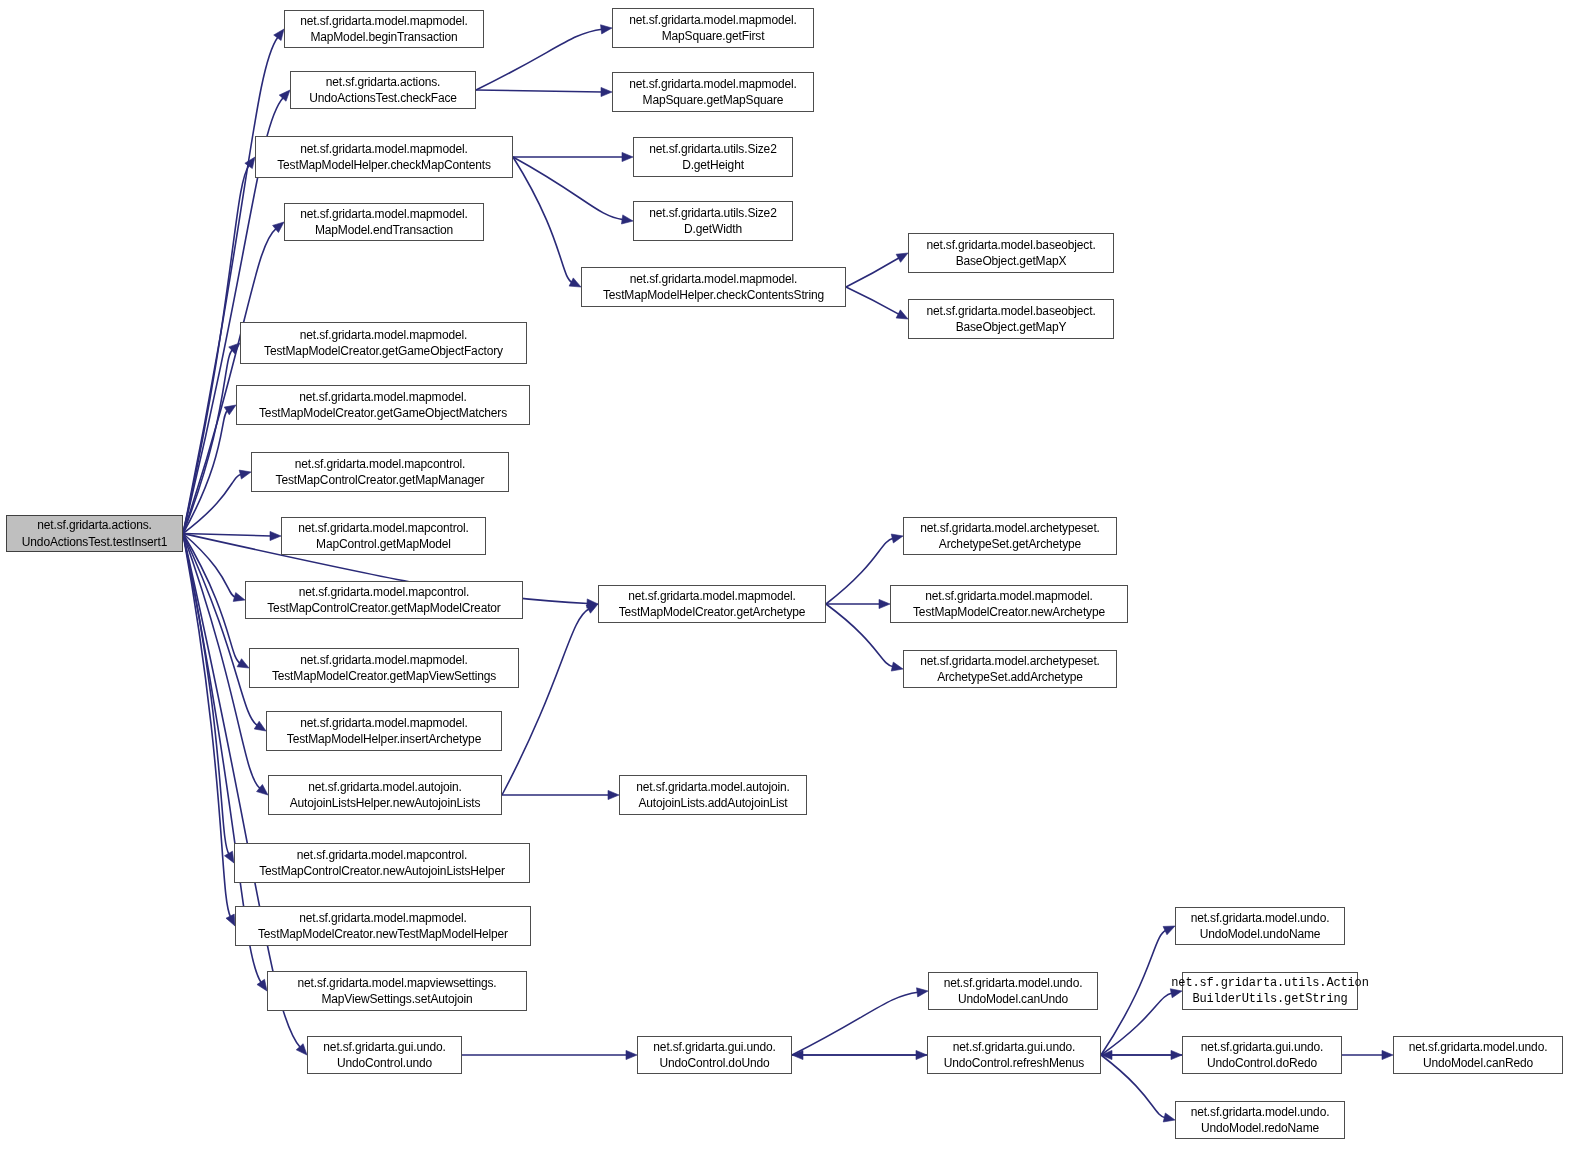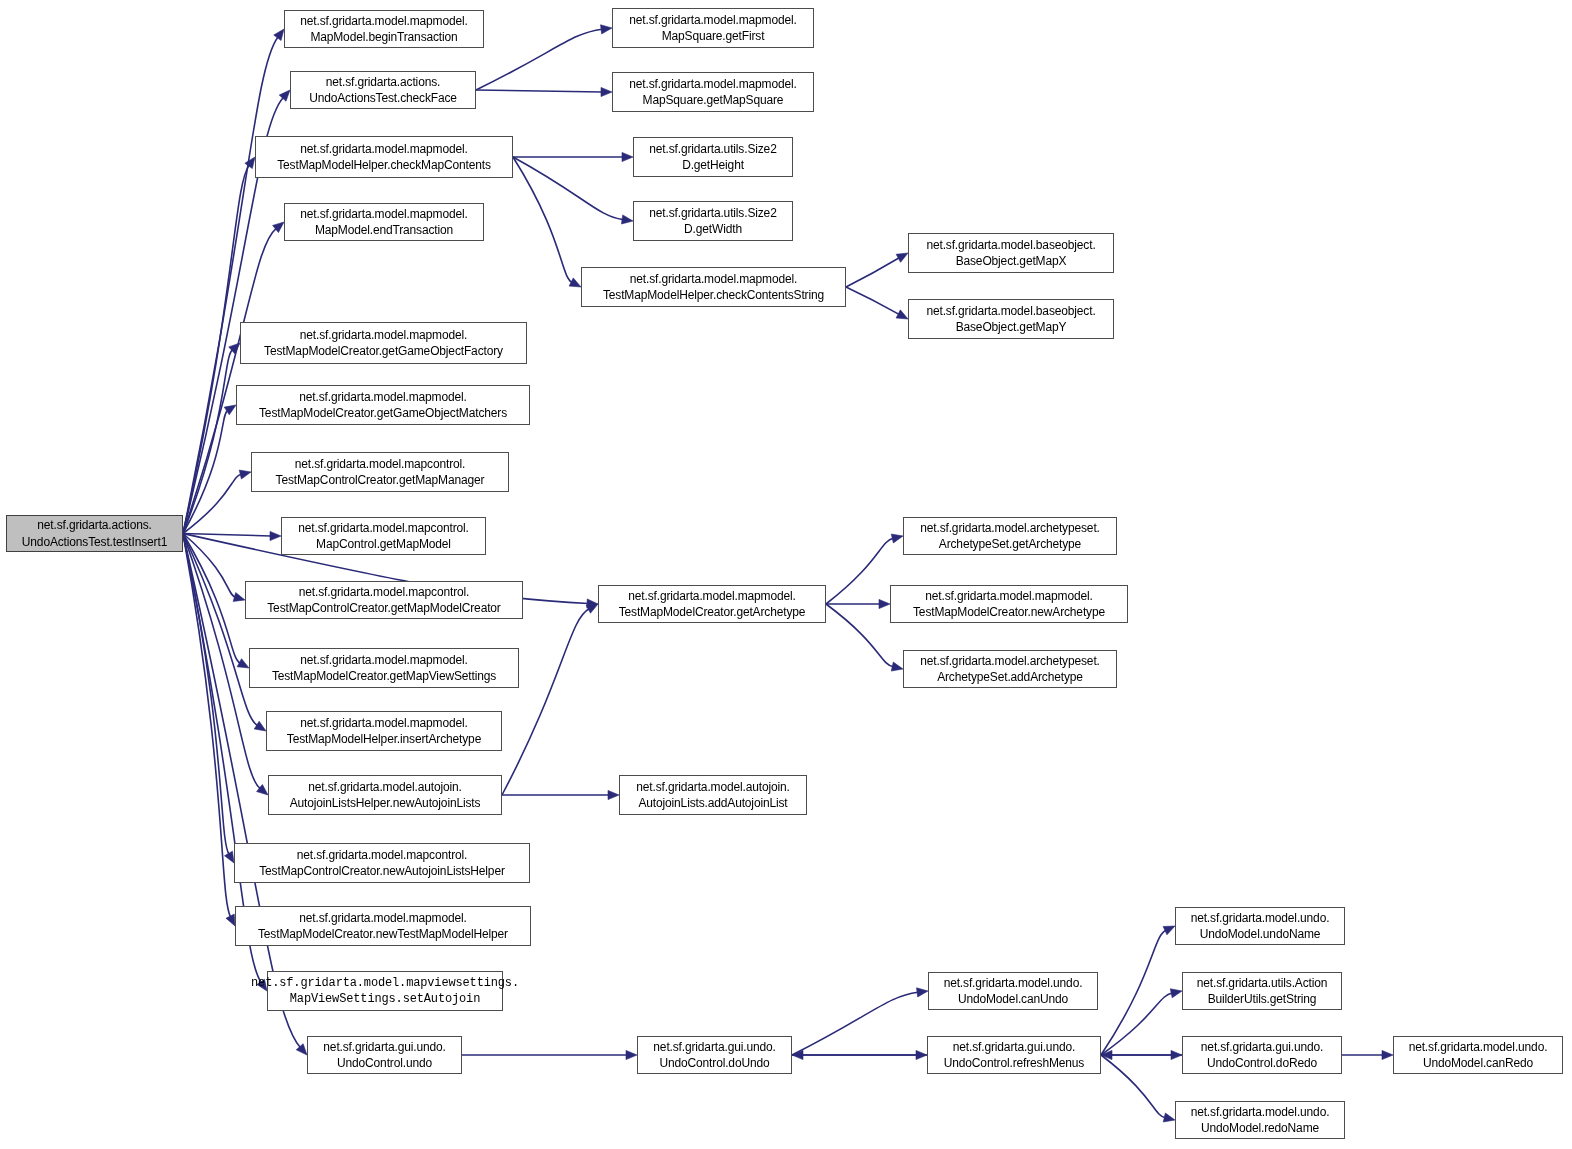--- a/index.html
+++ b/index.html
@@ -210,21 +210,21 @@
       <div class="node" style="left: 249px; top: 648px; width: 270px; height: 40px;">net.sf.gridarta.model.mapmodel.
 TestMapModelCreator.getMapViewSettings</div>
       <div class="node" style="left: 266px; top: 711px; width: 236px; height: 40px;">net.sf.gridarta.model.mapmodel.
 TestMapModelHelper.insertArchetype</div>
       <div class="node" style="left: 268px; top: 775px; width: 234px; height: 40px;">net.sf.gridarta.model.autojoin.
 AutojoinListsHelper.newAutojoinLists</div>
       <div class="node" style="left: 234px; top: 843px; width: 296px; height: 40px;">net.sf.gridarta.model.mapcontrol.
 TestMapControlCreator.newAutojoinListsHelper</div>
       <div class="node" style="left: 235px; top: 906px; width: 296px; height: 40px;">net.sf.gridarta.model.mapmodel.
 TestMapModelCreator.newTestMapModelHelper</div>
-      <div class="node" style="left: 267px; top: 971px; width: 236px; height: 40px; font-family: Liberation Mono, monospace;">net.sf.gridarta.model.mapviewsettings.
+      <div class="node" style="left: 267px; top: 971px; width: 260px; height: 40px;">net.sf.gridarta.model.mapviewsettings.
 MapViewSettings.setAutojoin</div>
       <div class="node" style="left: 307px; top: 1036px; width: 155px; height: 38px;">net.sf.gridarta.gui.undo.
 UndoControl.undo</div>
       <div class="node" style="left: 612px; top: 8px; width: 202px; height: 40px;">net.sf.gridarta.model.mapmodel.
 MapSquare.getFirst</div>
       <div class="node" style="left: 612px; top: 72px; width: 202px; height: 40px;">net.sf.gridarta.model.mapmodel.
 MapSquare.getMapSquare</div>
       <div class="node" style="left: 633px; top: 137px; width: 160px; height: 40px;">net.sf.gridarta.utils.Size2
 D.getHeight</div>
       <div class="node" style="left: 633px; top: 201px; width: 160px; height: 40px;">net.sf.gridarta.utils.Size2
@@ -246,21 +246,21 @@
       <div class="node" style="left: 619px; top: 775px; width: 188px; height: 40px;">net.sf.gridarta.model.autojoin.
 AutojoinLists.addAutojoinList</div>
       <div class="node" style="left: 637px; top: 1036px; width: 155px; height: 38px;">net.sf.gridarta.gui.undo.
 UndoControl.doUndo</div>
       <div class="node" style="left: 928px; top: 972px; width: 170px; height: 38px;">net.sf.gridarta.model.undo.
 UndoModel.canUndo</div>
       <div class="node" style="left: 927px; top: 1036px; width: 174px; height: 38px;">net.sf.gridarta.gui.undo.
 UndoControl.refreshMenus</div>
       <div class="node" style="left: 1175px; top: 907px; width: 170px; height: 38px;">net.sf.gridarta.model.undo.
 UndoModel.undoName</div>
-      <div class="node" style="left: 1182px; top: 972px; width: 160px; height: 38px;">net.sf.gridarta.utils.Action
+      <div class="node" style="left: 1182px; top: 972px; width: 176px; height: 38px; font-family: Liberation Mono, monospace;">net.sf.gridarta.utils.Action
 BuilderUtils.getString</div>
       <div class="node" style="left: 1182px; top: 1036px; width: 160px; height: 38px;">net.sf.gridarta.gui.undo.
 UndoControl.doRedo</div>
       <div class="node" style="left: 1175px; top: 1101px; width: 170px; height: 38px;">net.sf.gridarta.model.undo.
 UndoModel.redoName</div>
       <div class="node" style="left: 1393px; top: 1036px; width: 170px; height: 38px;">net.sf.gridarta.model.undo.
 UndoModel.canRedo</div>
     </div>
 </div>
 

